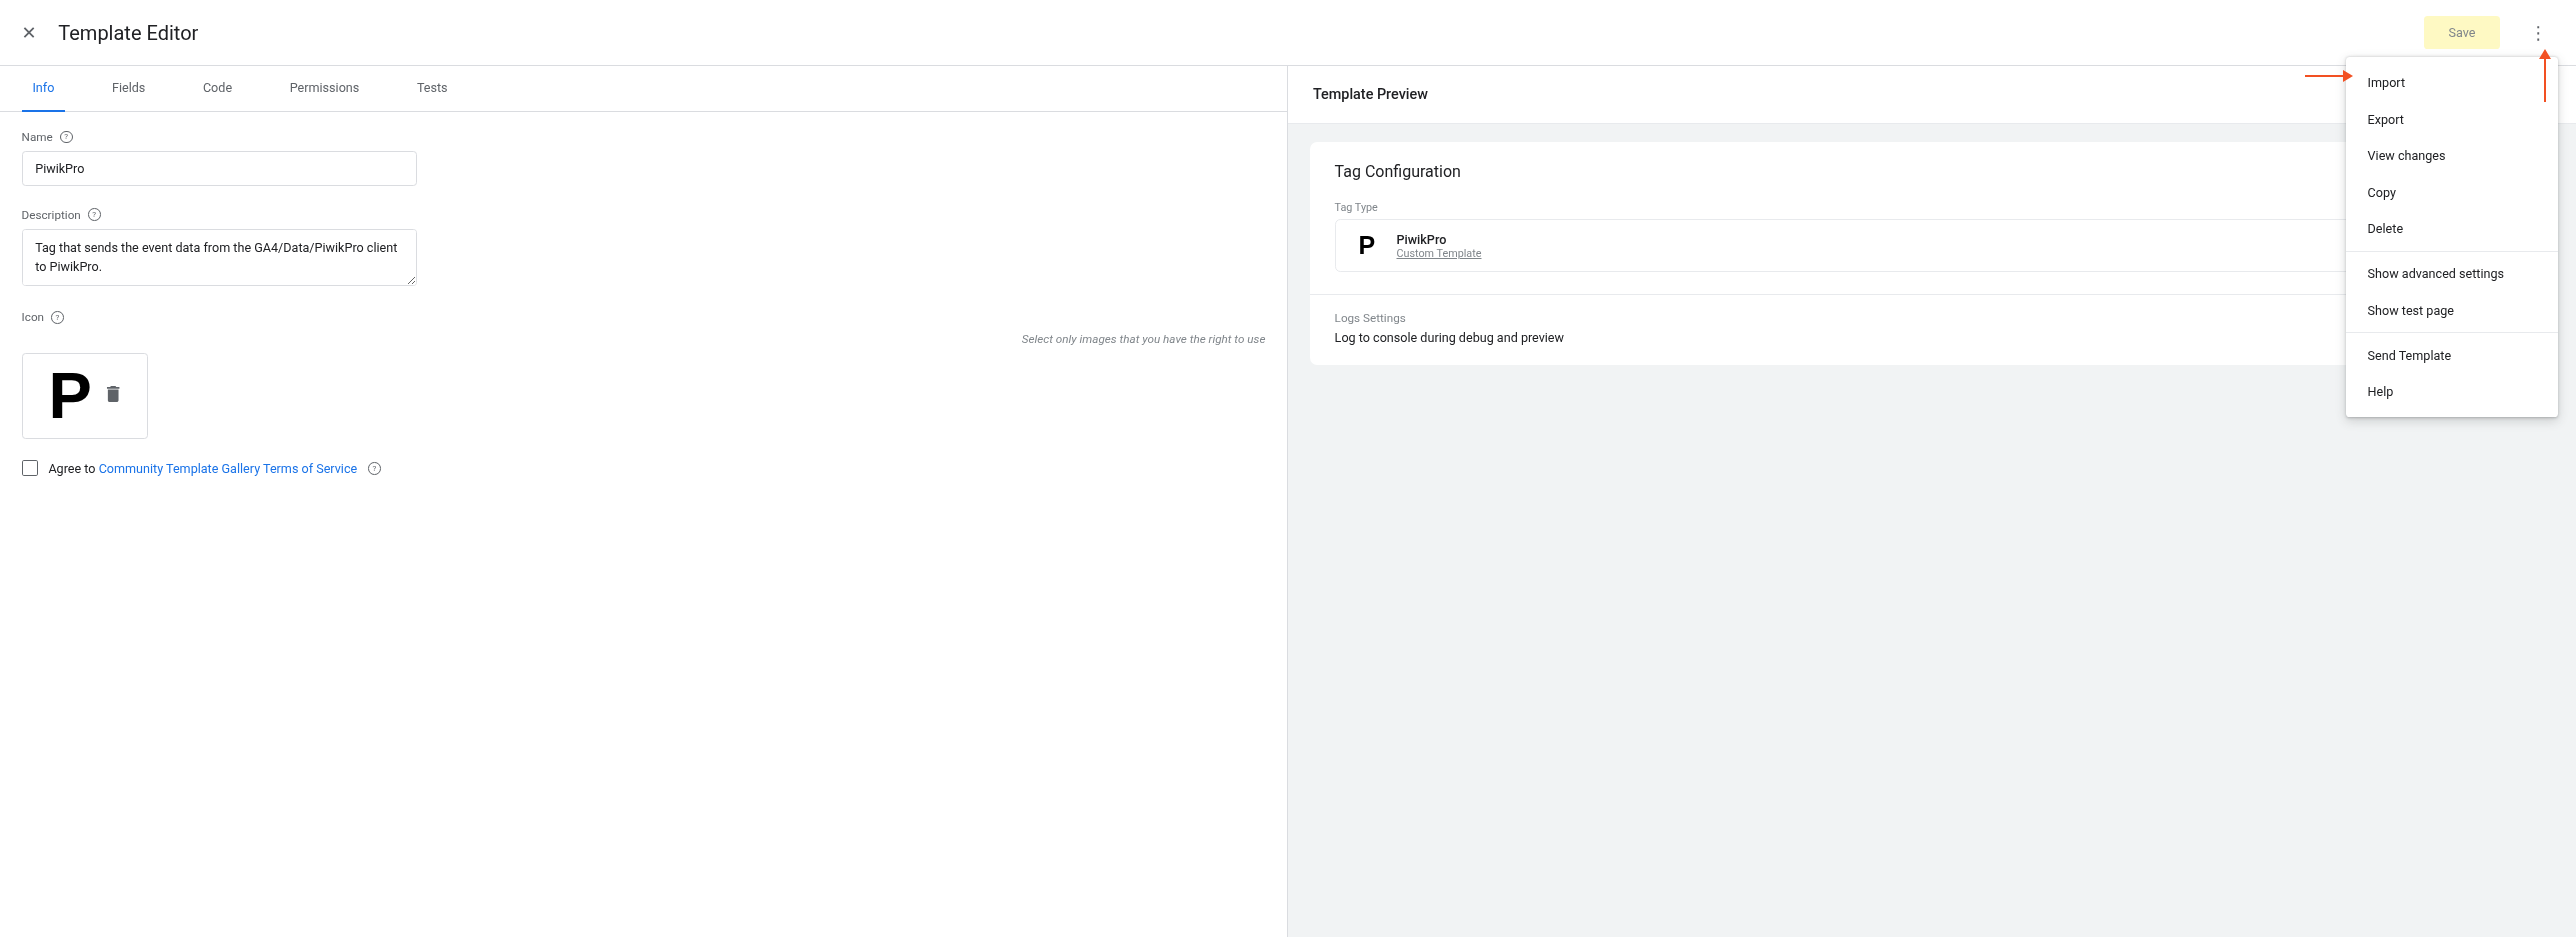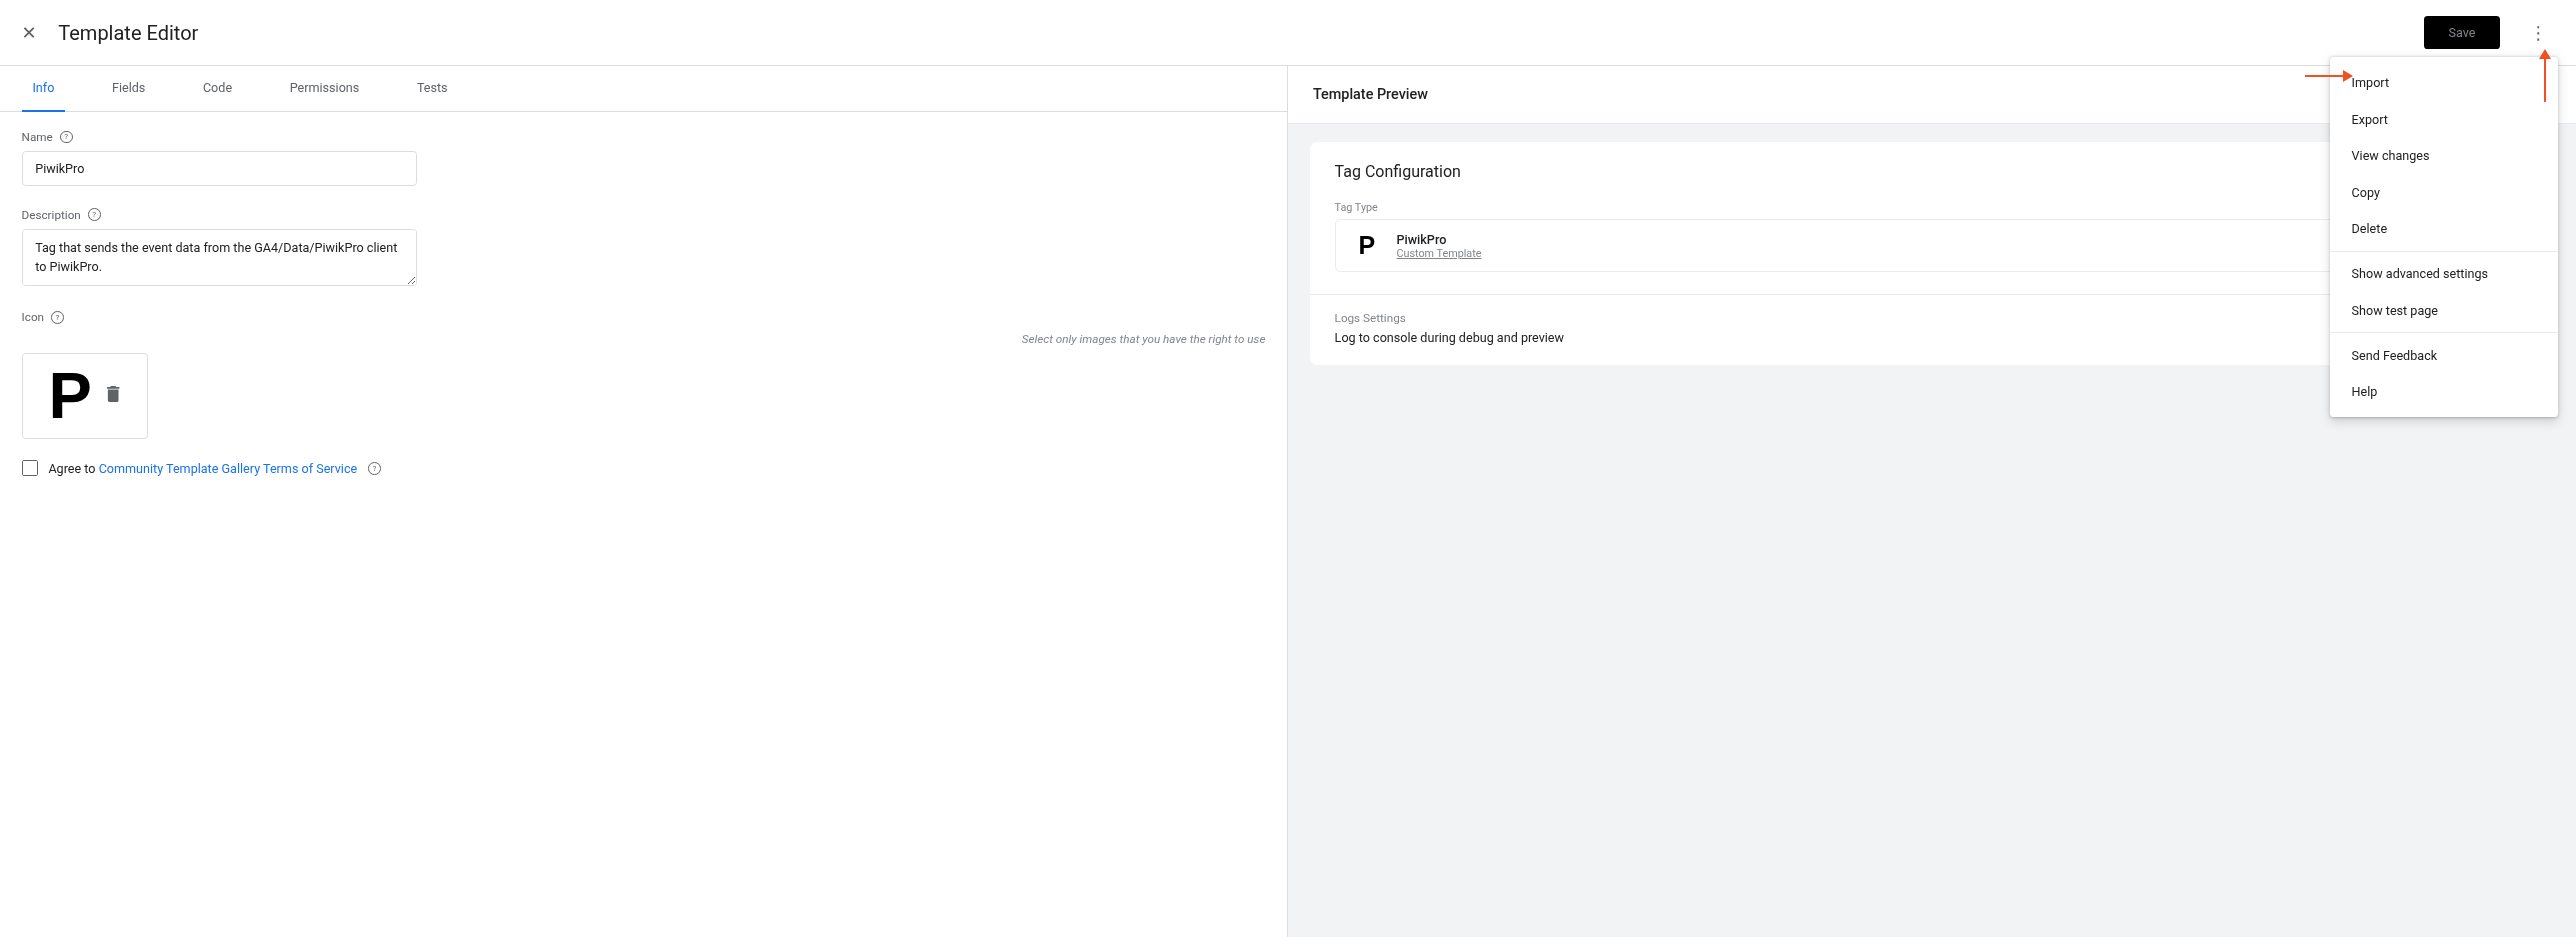--- a/index.html
+++ b/index.html
@@ -28,21 +28,21 @@
     cursor: pointer;
     font-weight: 300;
   }
   .page-title {
     font-size: 20px;
     font-weight: 400;
     color: #202124;
   }
   .header-spacer { flex: 1; }
   .save-btn {
-    background: #000000;
+    background: #fef9c3;
     color: #80868b;
     border: none;
     border-radius: 3.6px;
     padding: 9px 25px;
     font-size: 12.6px;
     font-family: inherit;
     cursor: pointer;
   }
   .more-icon {
     color: #5f6368;
@@ -229,21 +229,21 @@
   .preview-field-title {
     font-size: 11.7px;
     color: #80868b;
     margin-bottom: 5.4px;
   }
   .preview-field-val { font-size: 12.6px; color: #202124; }
   .dropdown-menu {
     position: fixed;
     top: 57px;
     right: 18px;
-    width: 228px;
+    width: 212px;
     background: #fff;
     box-shadow: 0 0.9px 2.7px rgba(60,64,67,.3), 0 3.6px 10.8px rgba(60,64,67,.2);
     border-radius: 3.6px;
     padding: 7.2px 0;
     z-index: 100;
   }
   .menu-item {
     padding: 10.8px 21.6px;
     font-size: 12.6px;
     color: #202124;
@@ -388,21 +388,21 @@
 <div class="dropdown-menu">
   <div class="menu-item">Import</div>
   <div class="menu-item">Export</div>
   <div class="menu-item">View changes</div>
   <div class="menu-item">Copy</div>
   <div class="menu-item">Delete</div>
   <div class="menu-divider"></div>
   <div class="menu-item">Show advanced settings</div>
   <div class="menu-item">Show test page</div>
   <div class="menu-divider"></div>
-  <div class="menu-item">Send Feedback</div>
+  <div class="menu-item">Send Template</div>
   <div class="menu-item">Help</div>
 </div>
 
 <div class="arrow-left">
   <div class="shaft"></div>
     <div class="head"></div>
 </div>
 <div class="arrow-up">
   <div class="head"></div>
     <div class="shaft"></div>

